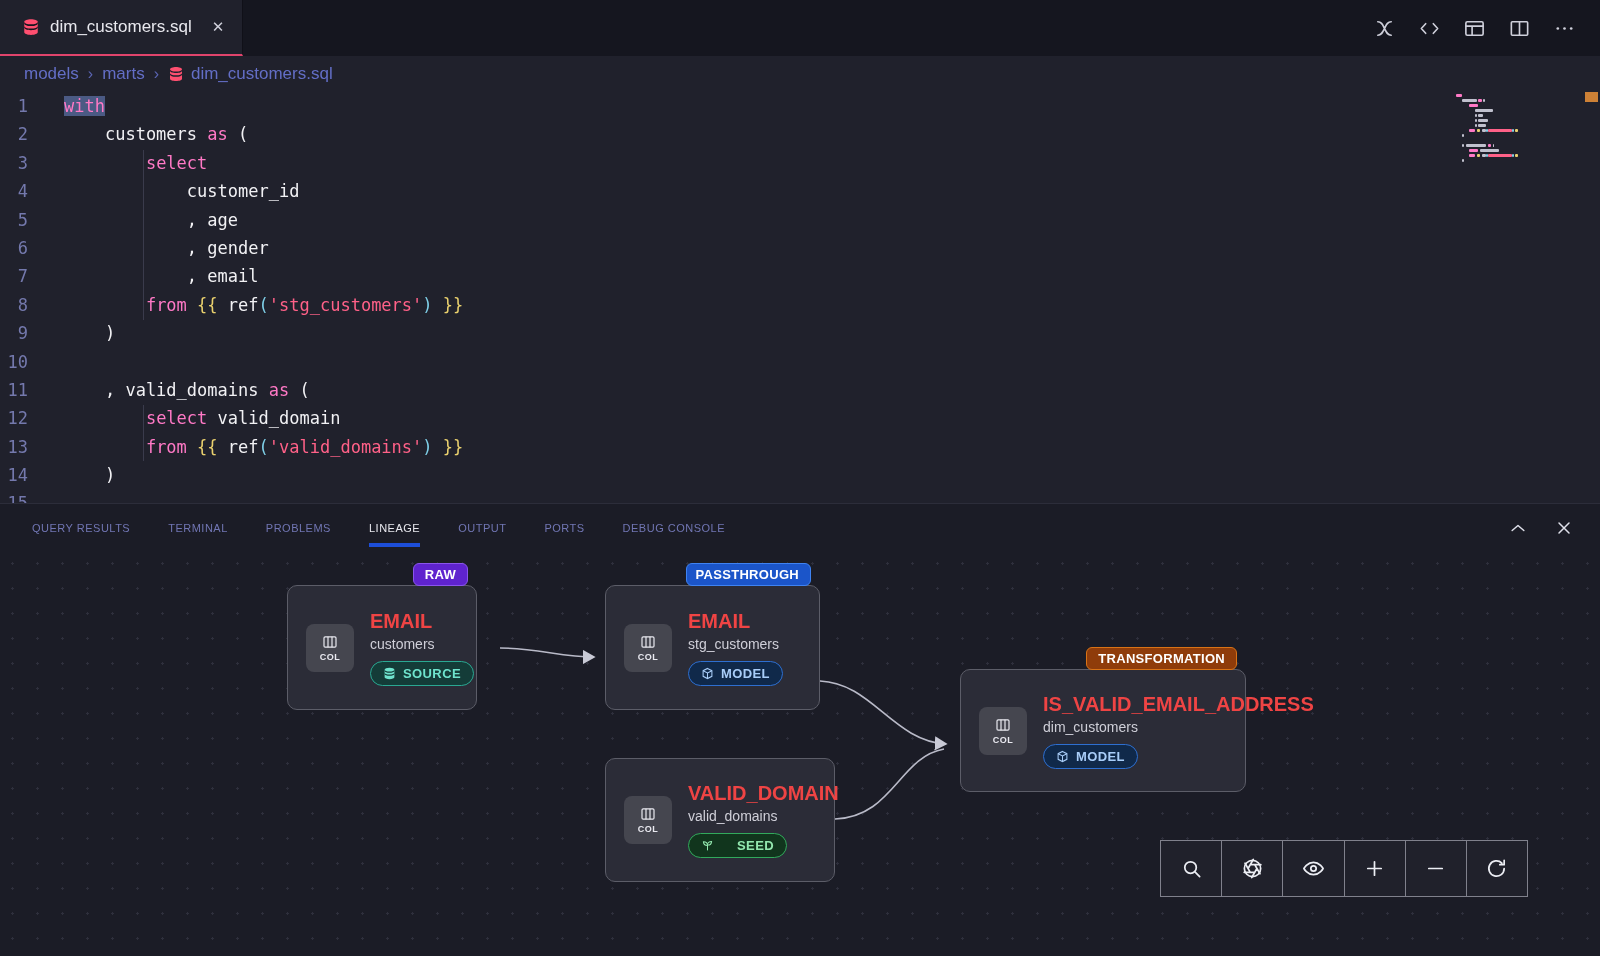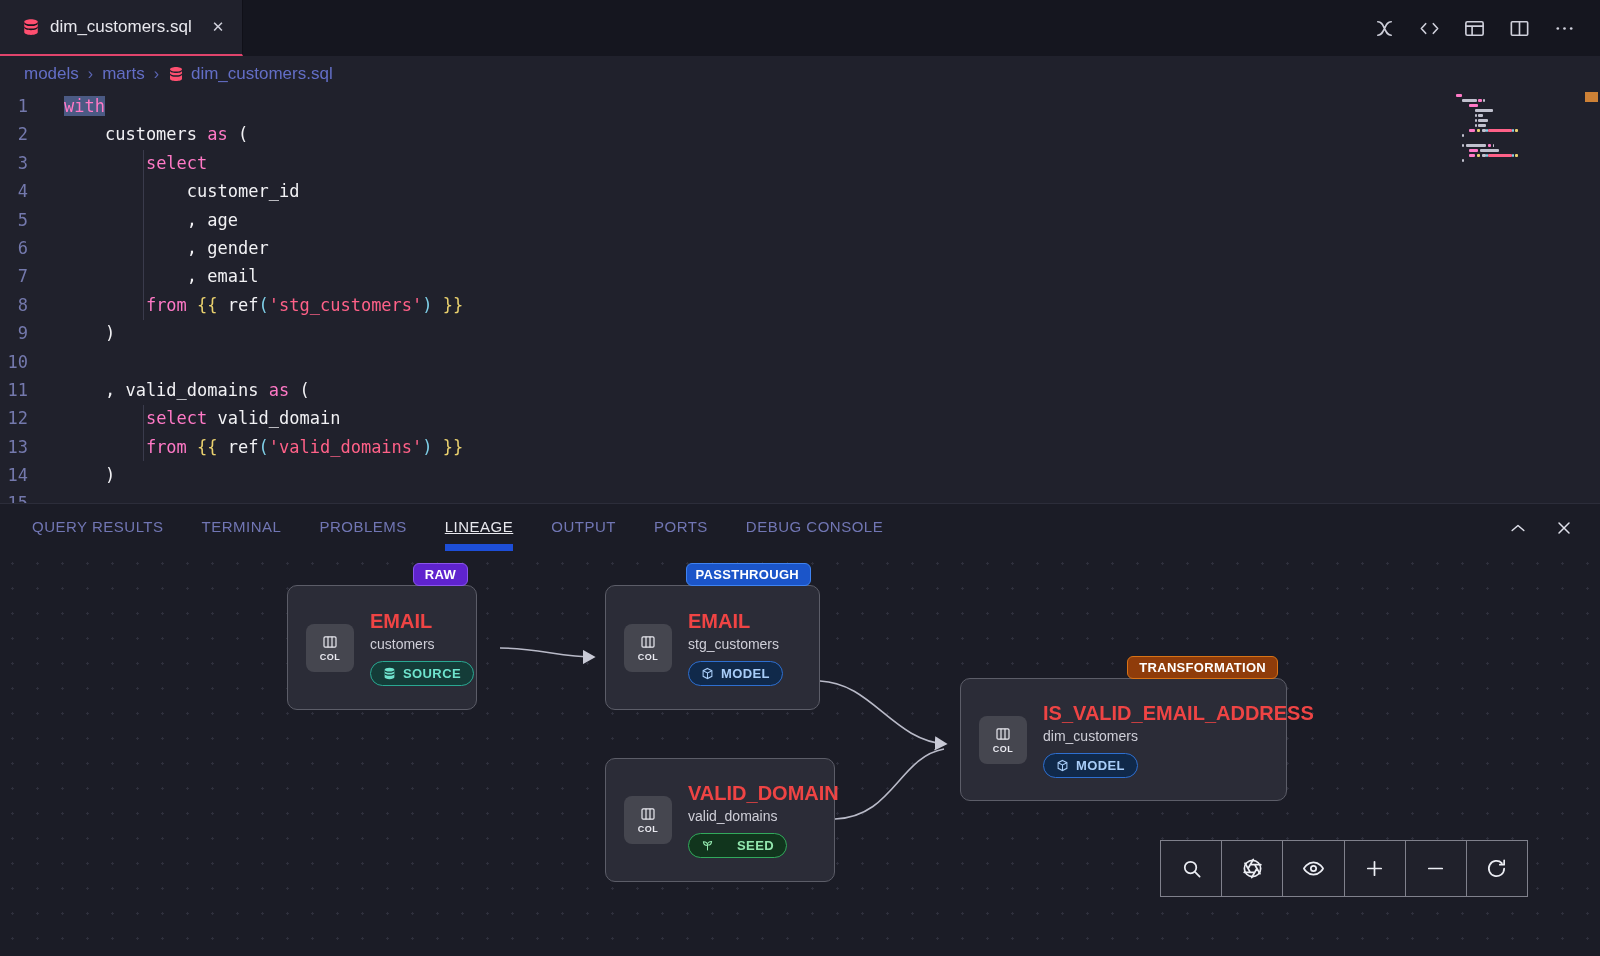--- a/index.html
+++ b/index.html
@@ -41,22 +41,22 @@
   .g2 { left:143px; top:313px; height:56px; }
   .minimap { position:absolute; right:36px; top:2px; width:108px; }
   .mrow { height:3px; margin-bottom:2px; display:flex; }
   .mrow i { display:block; height:3px; border-radius:1px; }
   .ruler-marker { position:absolute; right:2px; top:0; width:13px; height:10px; background:#cd8136; }
 
   
   .panelbar { height:48px; background:#1b1c26; border-top:1px solid #2c2d3a;
               display:flex; align-items:center; padding:0 26px 0 32px; }
   .ptabs { display:flex; gap:38px; }
-  .ptab { font-size:15px; letter-spacing:.5px; color:#7176b4; padding:14px 0 9px 0; cursor:pointer; }
-  .ptab.active { color:#e8e8ee; border-bottom:7px solid #1d4ed8;text-decoration:underline; }
+  .ptab { font-size:11px; letter-spacing:.5px; color:#7176b4; padding:14px 0 9px 0; cursor:pointer; }
+  .ptab.active { color:#e8e8ee; border-bottom:4px solid #1d4ed8; }
   .panel-actions { margin-left:auto; display:flex; gap:26px; align-items:center; }
   .pico { width:20px; height:20px; }
   .pico svg { width:100%; height:100%; stroke:#dfe0ea; fill:none; stroke-width:1.8; stroke-linecap:round; stroke-linejoin:round; }
 
   
   .canvas { position:relative; height:405px; background:#1b1c26;
             background-image:radial-gradient(circle, #2e2f3c 1.3px, transparent 1.4px);
             background-size:25px 25px; overflow:hidden; }
   .edges { position:absolute; left:0; top:0; }
 
@@ -78,21 +78,21 @@
 
   .node-tag { position:absolute; top:-23px; right:8px; padding:3px 11px; border-radius:6px;
               font-size:13px; font-weight:bold; color:#fff; letter-spacing:.3px; }
   .tag-raw   { background:#5f23ce; border:1px solid #8a55ec; }
   .tag-pass  { background:#1b55c9; border:1px solid #3f83f2;padding-left:9px; }
   .tag-trans { background:#8f3c0a; border:1px solid #d97316; }
 
   .n1 { left:287px; top:34px;  width:190px; height:125px; }
   .n2 { left:605px; top:34px;  width:215px; height:125px; }
   .n3 { left:605px; top:207px; width:230px; height:124px; }
-  .n4 { left:960px; top:127px; width:327px; height:123px; }
+  .n4 { left:960px; top:118px; width:286px; height:123px; }
 
   
   .gtoolbar { position:absolute; left:1160px; top:289px; width:368px; height:57px;
               background:#20212b; border:1px solid #80818c; display:flex; }
   .gbtn { flex:1; display:flex; align-items:center; justify-content:center; cursor:pointer;
           border-left:1px solid #80818c; }
   .gbtn:first-child { border-left:none; }
   .gbtn svg { width:23px; height:23px; stroke:#eceef4; fill:none; stroke-width:1.8; stroke-linecap:round; stroke-linejoin:round; }
 </style>
 </head>

